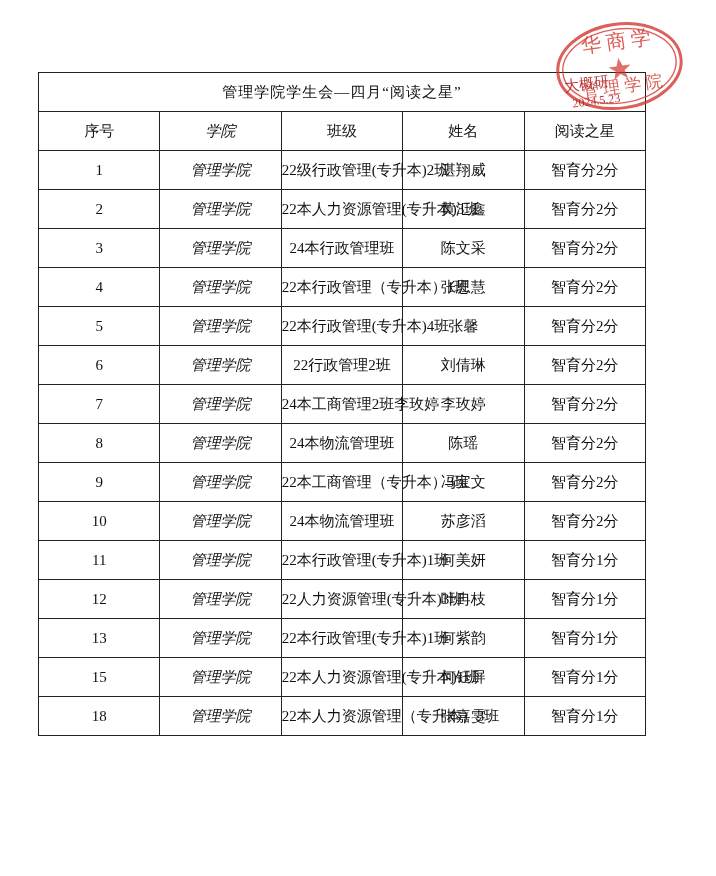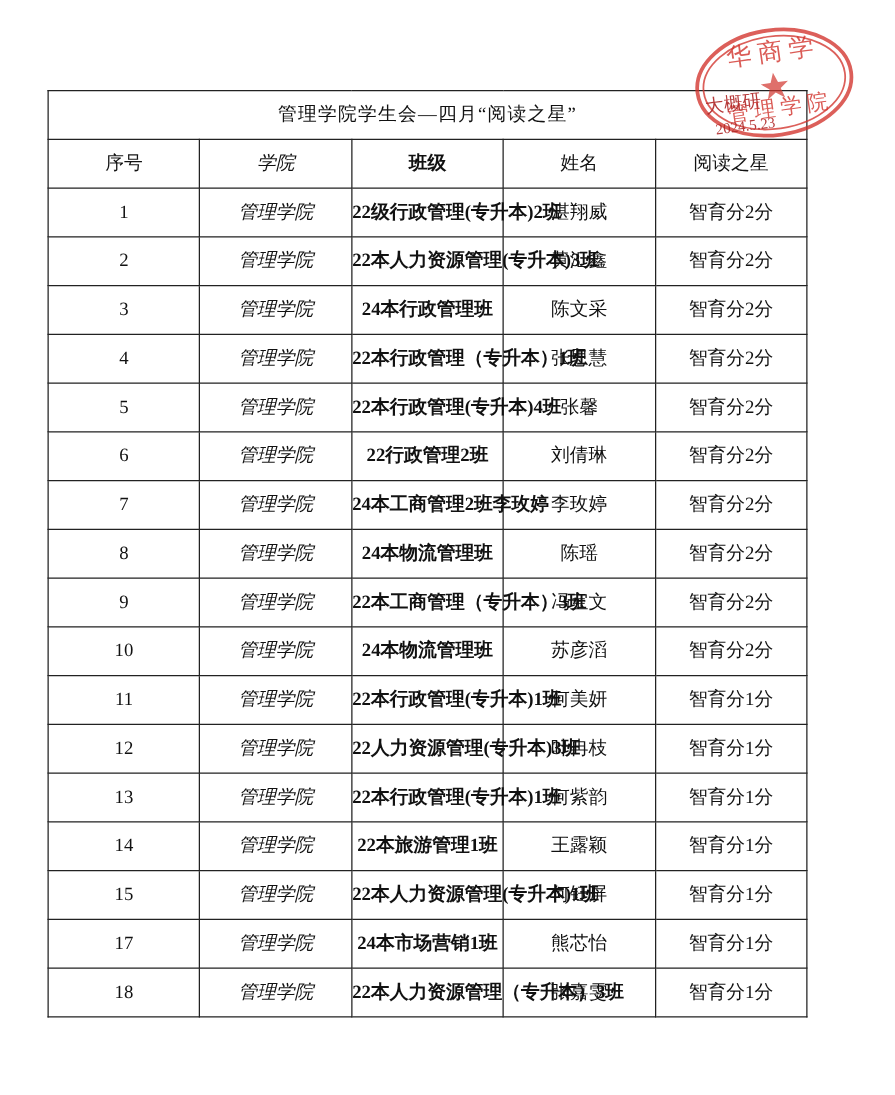--- a/index.html
+++ b/index.html
@@ -77,21 +77,21 @@
     font-size: 17px;
     letter-spacing: 1px;
   }
   .hdr td {
     font-size: 15px;
     height: 36px;
     margin-left: 26px;
   }
   td.c-no    { width: 46px; }
   td.c-col   { width: 94px; font-style: italic; }
-  td.c-class { width: 272px; font-weight: bold; }
+  td.c-class { width: 272px; }
   td.c-name  { width: 84px; }
   td.c-pts   { width: 112px; }
 
   .row td { height: 38px; }
 </style>
 </head>
 <body>
 
 <div class="page">
 
@@ -214,38 +214,24 @@
         <td class="c-pts">智育分1分</td>
       </tr>
       <tr class="row">
         <td class="c-no">13</td>
         <td class="c-col">管理学院</td>
         <td class="c-class">22本行政管理(专升本)1班</td>
         <td class="c-name">何紫韵</td>
         <td class="c-pts">智育分1分</td>
       </tr>
       <tr class="row">
-        <td class="c-no">14</td>
-        <td class="c-col">管理学院</td>
-        <td class="c-class">22本旅游管理1班</td>
-        <td class="c-name">王露颖</td>
-        <td class="c-pts">智育分1分</td>
-      </tr>
-      <tr class="row">
         <td class="c-no">15</td>
         <td class="c-col">管理学院</td>
         <td class="c-class">22本人力资源管理(专升本)1班</td>
         <td class="c-name">何钰屏</td>
-        <td class="c-pts">智育分1分</td>
-      </tr>
-      <tr class="row">
-        <td class="c-no">17</td>
-        <td class="c-col">管理学院</td>
-        <td class="c-class">24本市场营销1班</td>
-        <td class="c-name">熊芯怡</td>
         <td class="c-pts">智育分1分</td>
       </tr>
       <tr class="row">
         <td class="c-no">18</td>
         <td class="c-col">管理学院</td>
         <td class="c-class">22本人力资源管理（专升本）3班</td>
         <td class="c-name">张嘉雯</td>
         <td class="c-pts">智育分1分</td>
       </tr>
     </tbody>

